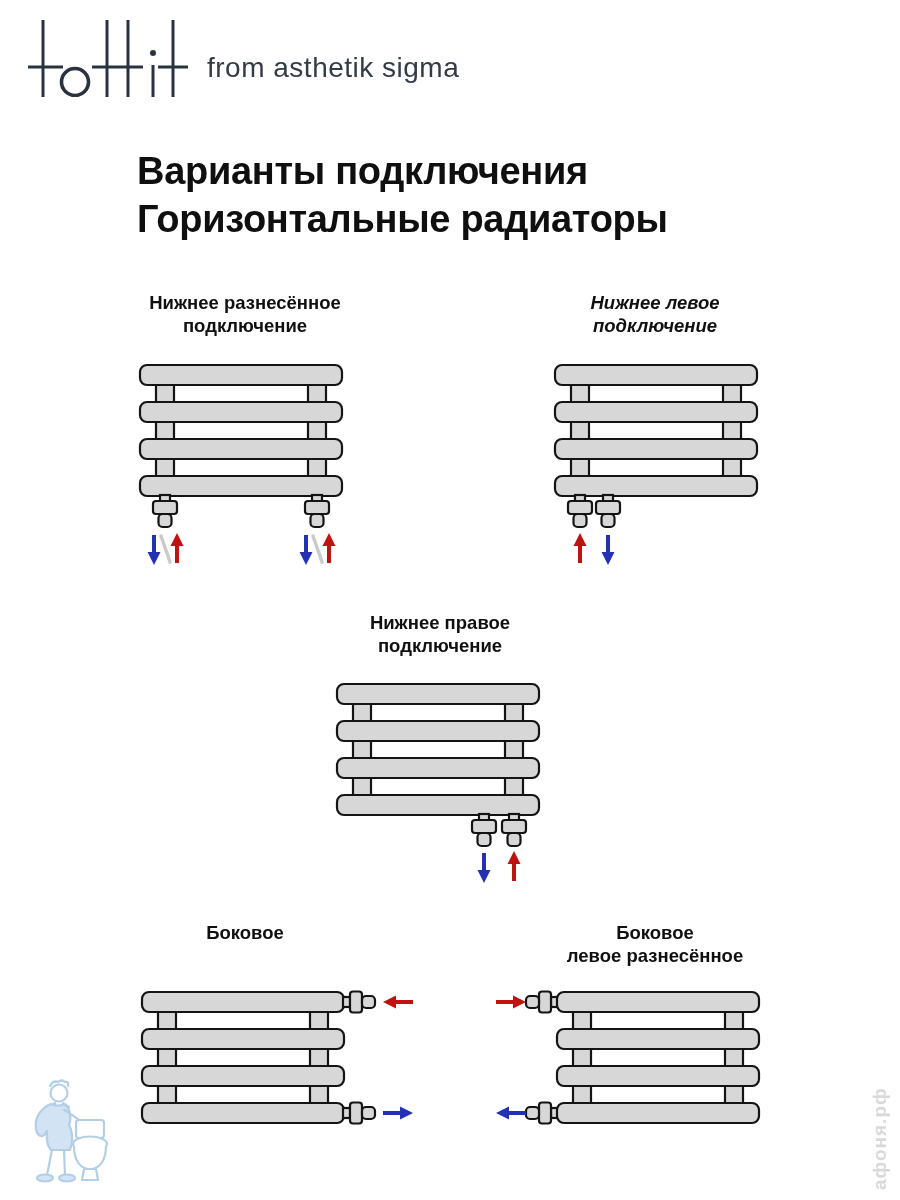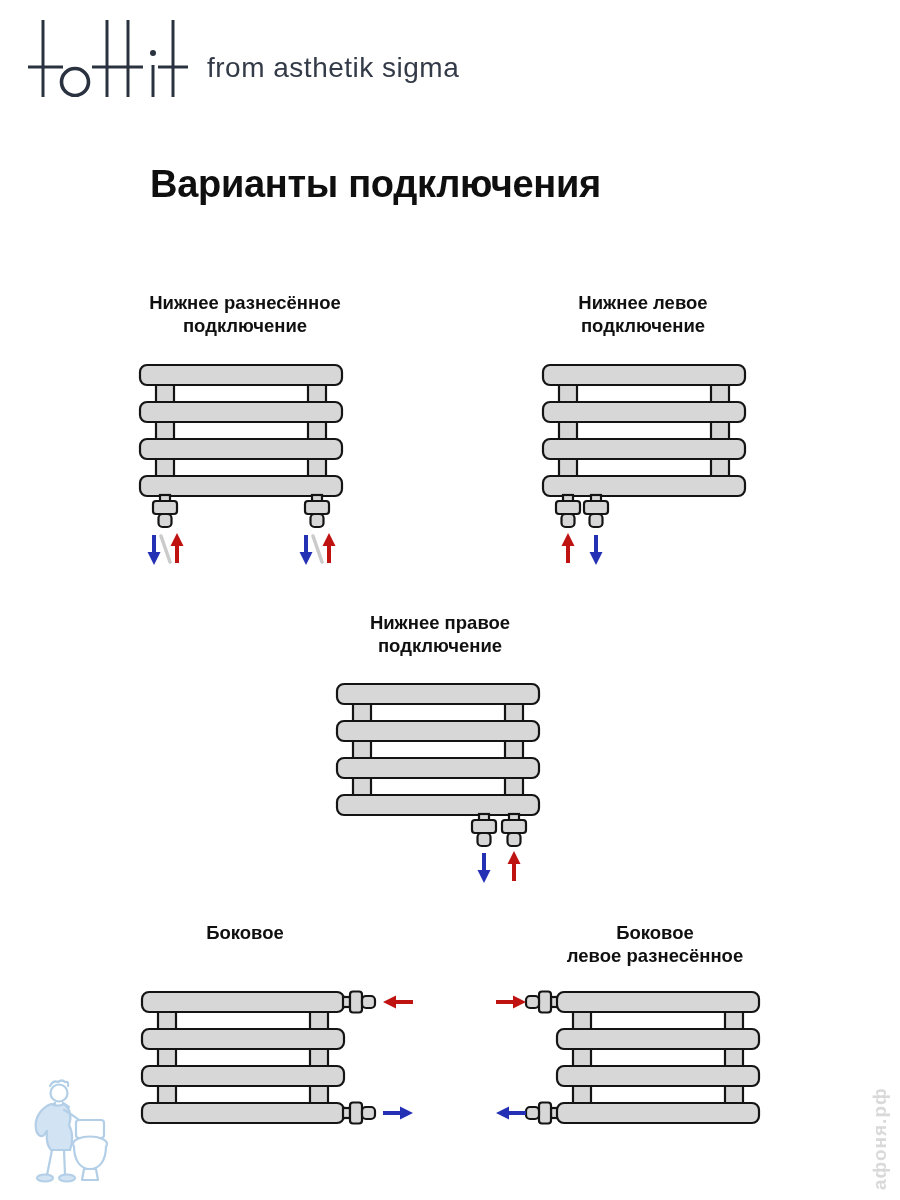--- a/index.html
+++ b/index.html
@@ -11,34 +11,34 @@
   .logo-mark{position:absolute;left:28px;top:20px;}
   .logo-mark line{stroke:#2a3240;stroke-width:3;}
   .logo-mark circle.o{fill:none;stroke:#2a3240;stroke-width:3.6;}
   .logo-mark circle.dot{fill:#2a3240;}
   .tagline{
     position:absolute;left:207px;top:54px;font-size:28px;font-weight:400;
     color:#343b48;letter-spacing:0.5px;line-height:1;
   }
   
   .title{
-    position:absolute;left:137px;top:147px;margin:13px;
+    position:absolute;left:137px;top:147px;margin:0;
     font-size:38px;font-weight:bold;line-height:48px;color:#0f0f0f;letter-spacing:-0.3px;
   }
   .title span{display:block;}
   
   .diagram{position:absolute;text-align:center;}
   .dlabel{
     padding-top:6px;font-size:18.5px;font-weight:bold;line-height:23px;color:#101010;
   }
   .dlabel span{display:block;}
   .diagram svg{position:absolute;display:block;}
   #d1{left:110px;top:285px;width:270px;height:300px;}
   #d1 svg{left:0;top:58px;}
-  #d2{left:508px;top:285px;width:270px;height:300px;}
+  #d2{left:520px;top:285px;width:270px;height:300px;font-style:italic;}
   #d2 svg{left:0;top:58px;}
   #d3{left:310px;top:605px;width:260px;height:300px;}
   #d3 svg{left:0;top:56px;}
   #d4{left:110px;top:915px;width:270px;height:240px;}
   #d4 svg{left:0;top:54px;}
   #d5{left:520px;top:915px;width:270px;height:240px;}
   #d5 svg{left:-50px;top:54px;}
   
   .rg{fill:#d7d7d7;stroke:#141414;stroke-width:2.2;}
   .blue{color:#2531b4;}
@@ -110,20 +110,21 @@
       <line x1="125" y1="45" x2="125" y2="77"></line>
       <circle class="dot" cx="125" cy="33" r="3"></circle>
       <line x1="145" y1="0" x2="145" y2="77"></line>
       <line x1="130" y1="47" x2="160" y2="47"></line>
     </svg>
     <span class="tagline">from asthetik sigma</span>
   </header>
 
   <h1 class="title">
     <span>Варианты подключения</span>
+    <span>Горизонтальные радиаторы</span>
   </h1>
 
   <section class="diagram" id="d1">
     <div class="dlabel">
       <span>Нижнее разнесённое</span>
       <span>подключение</span>
     </div>
     <svg width="270" height="235">
       <use href="#radiator" x="30" y="22"></use>
       <use href="#vfit" x="55" y="153"></use>

